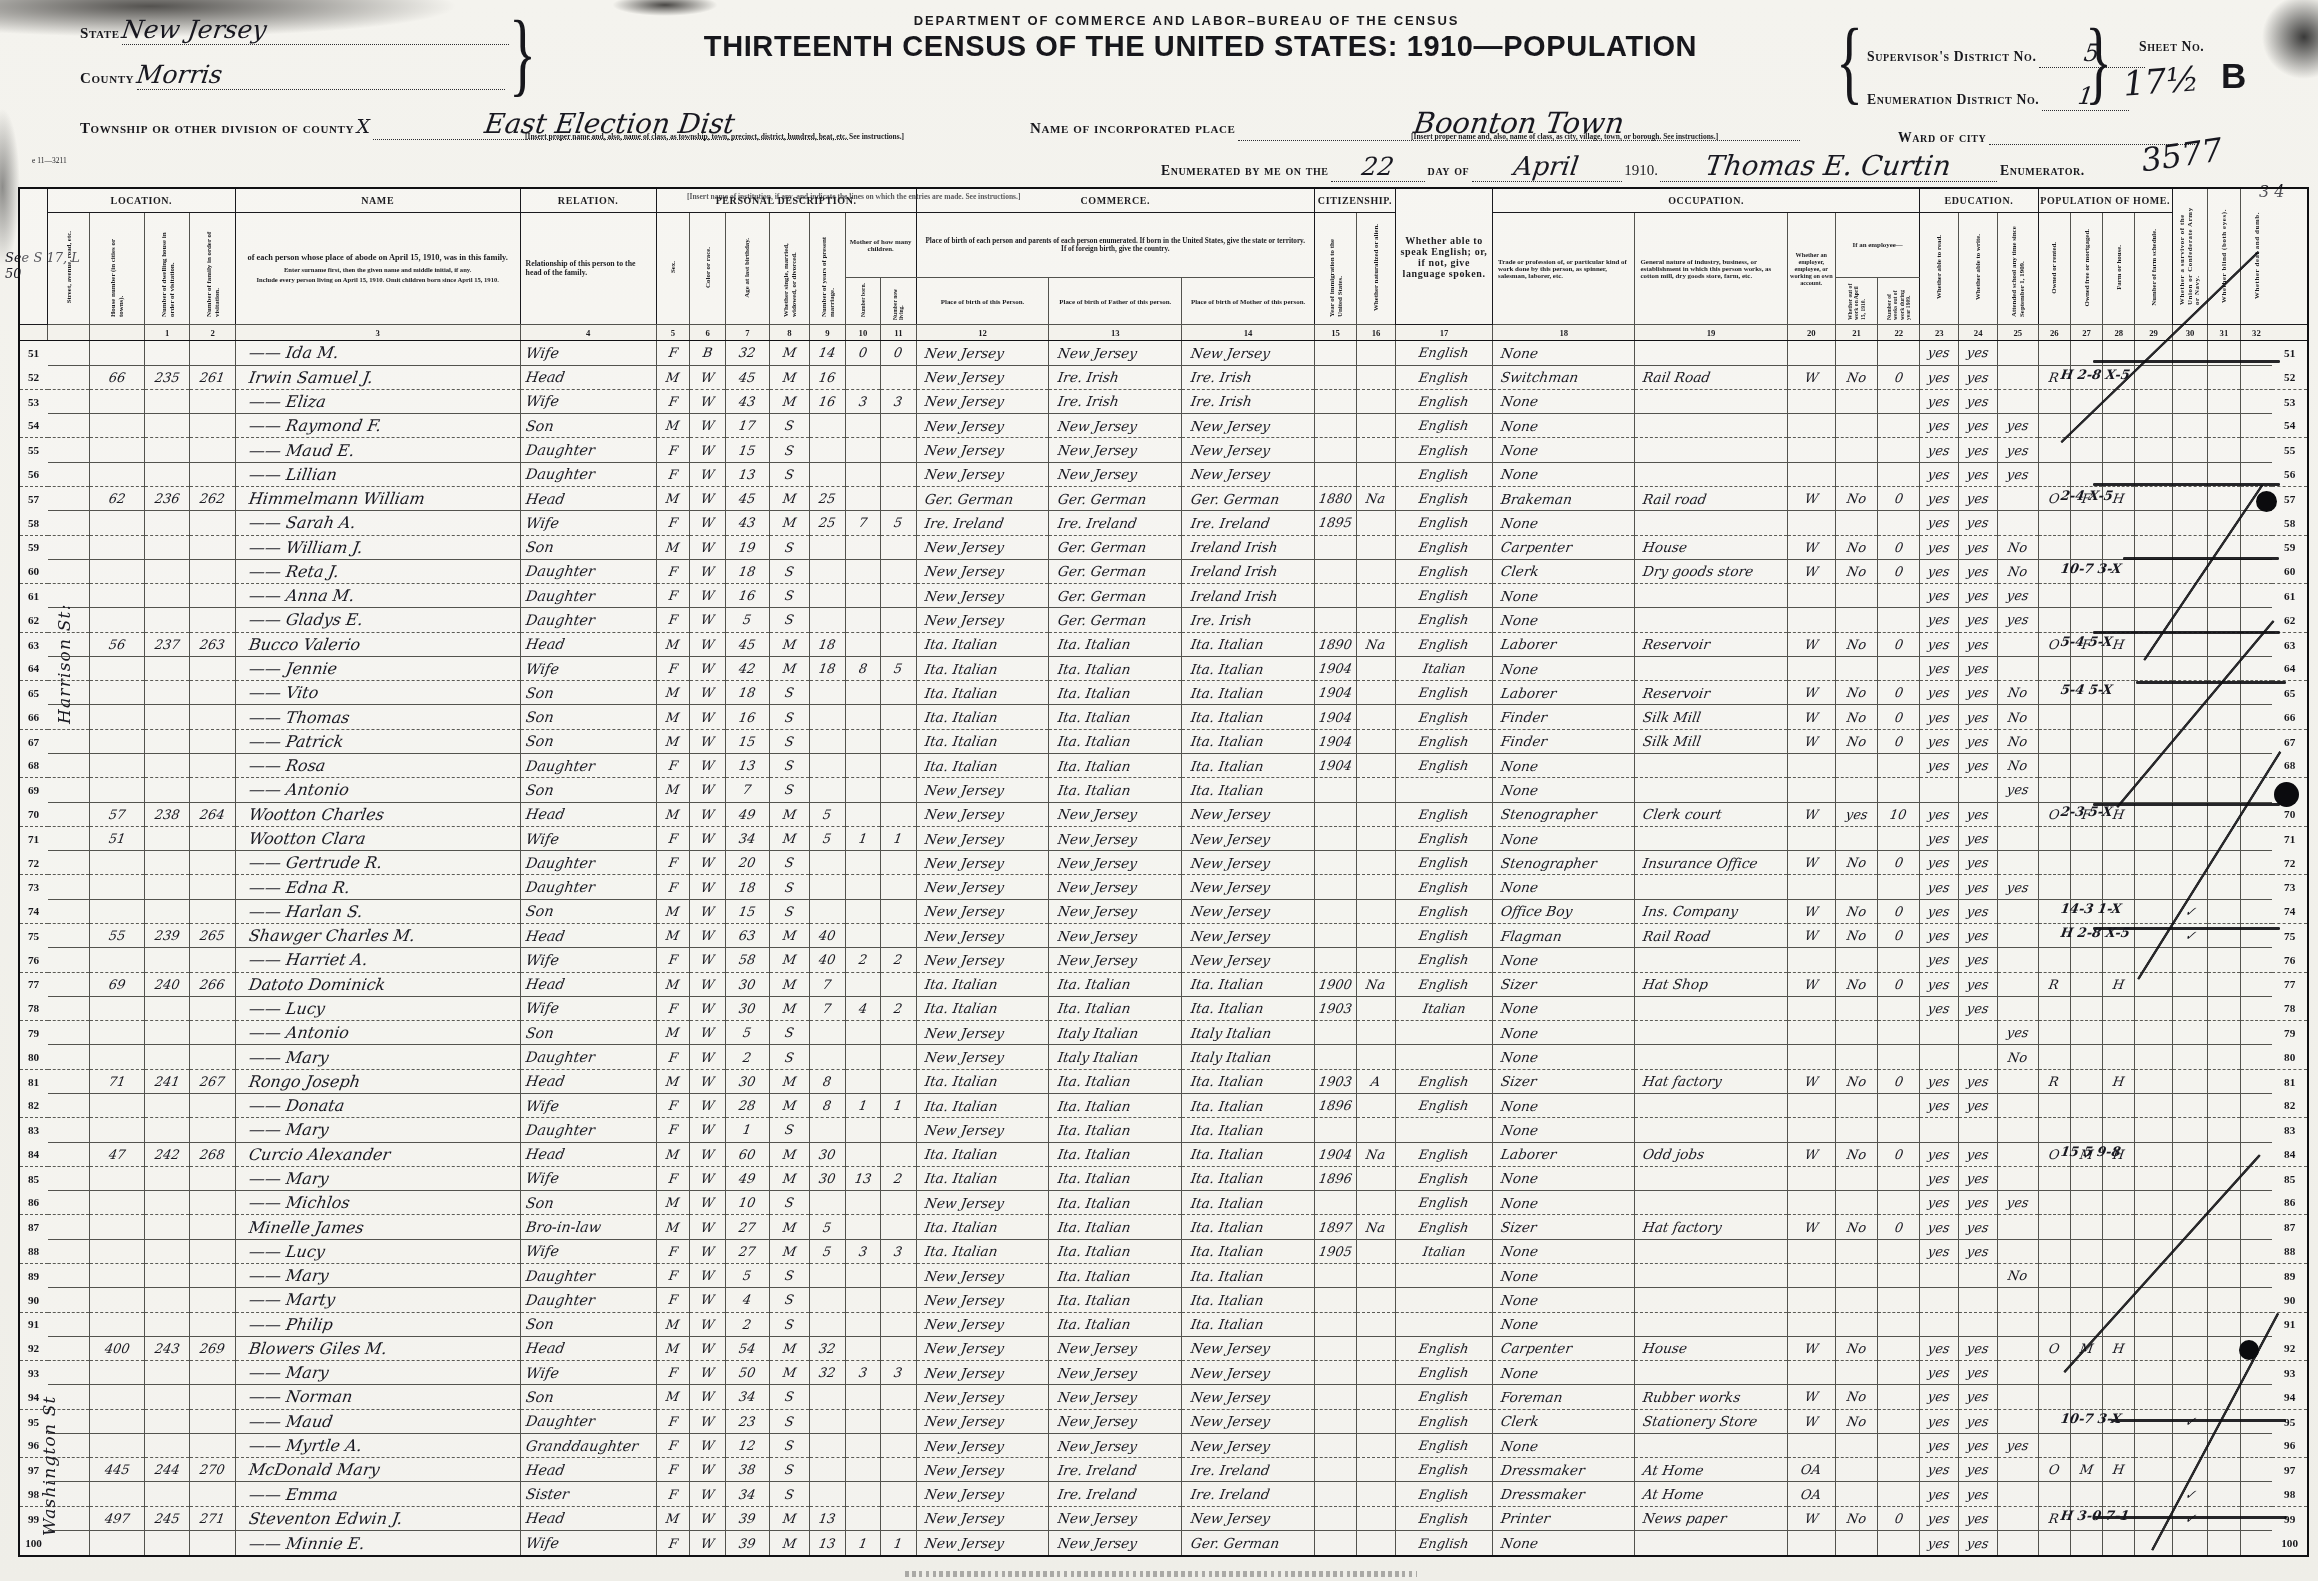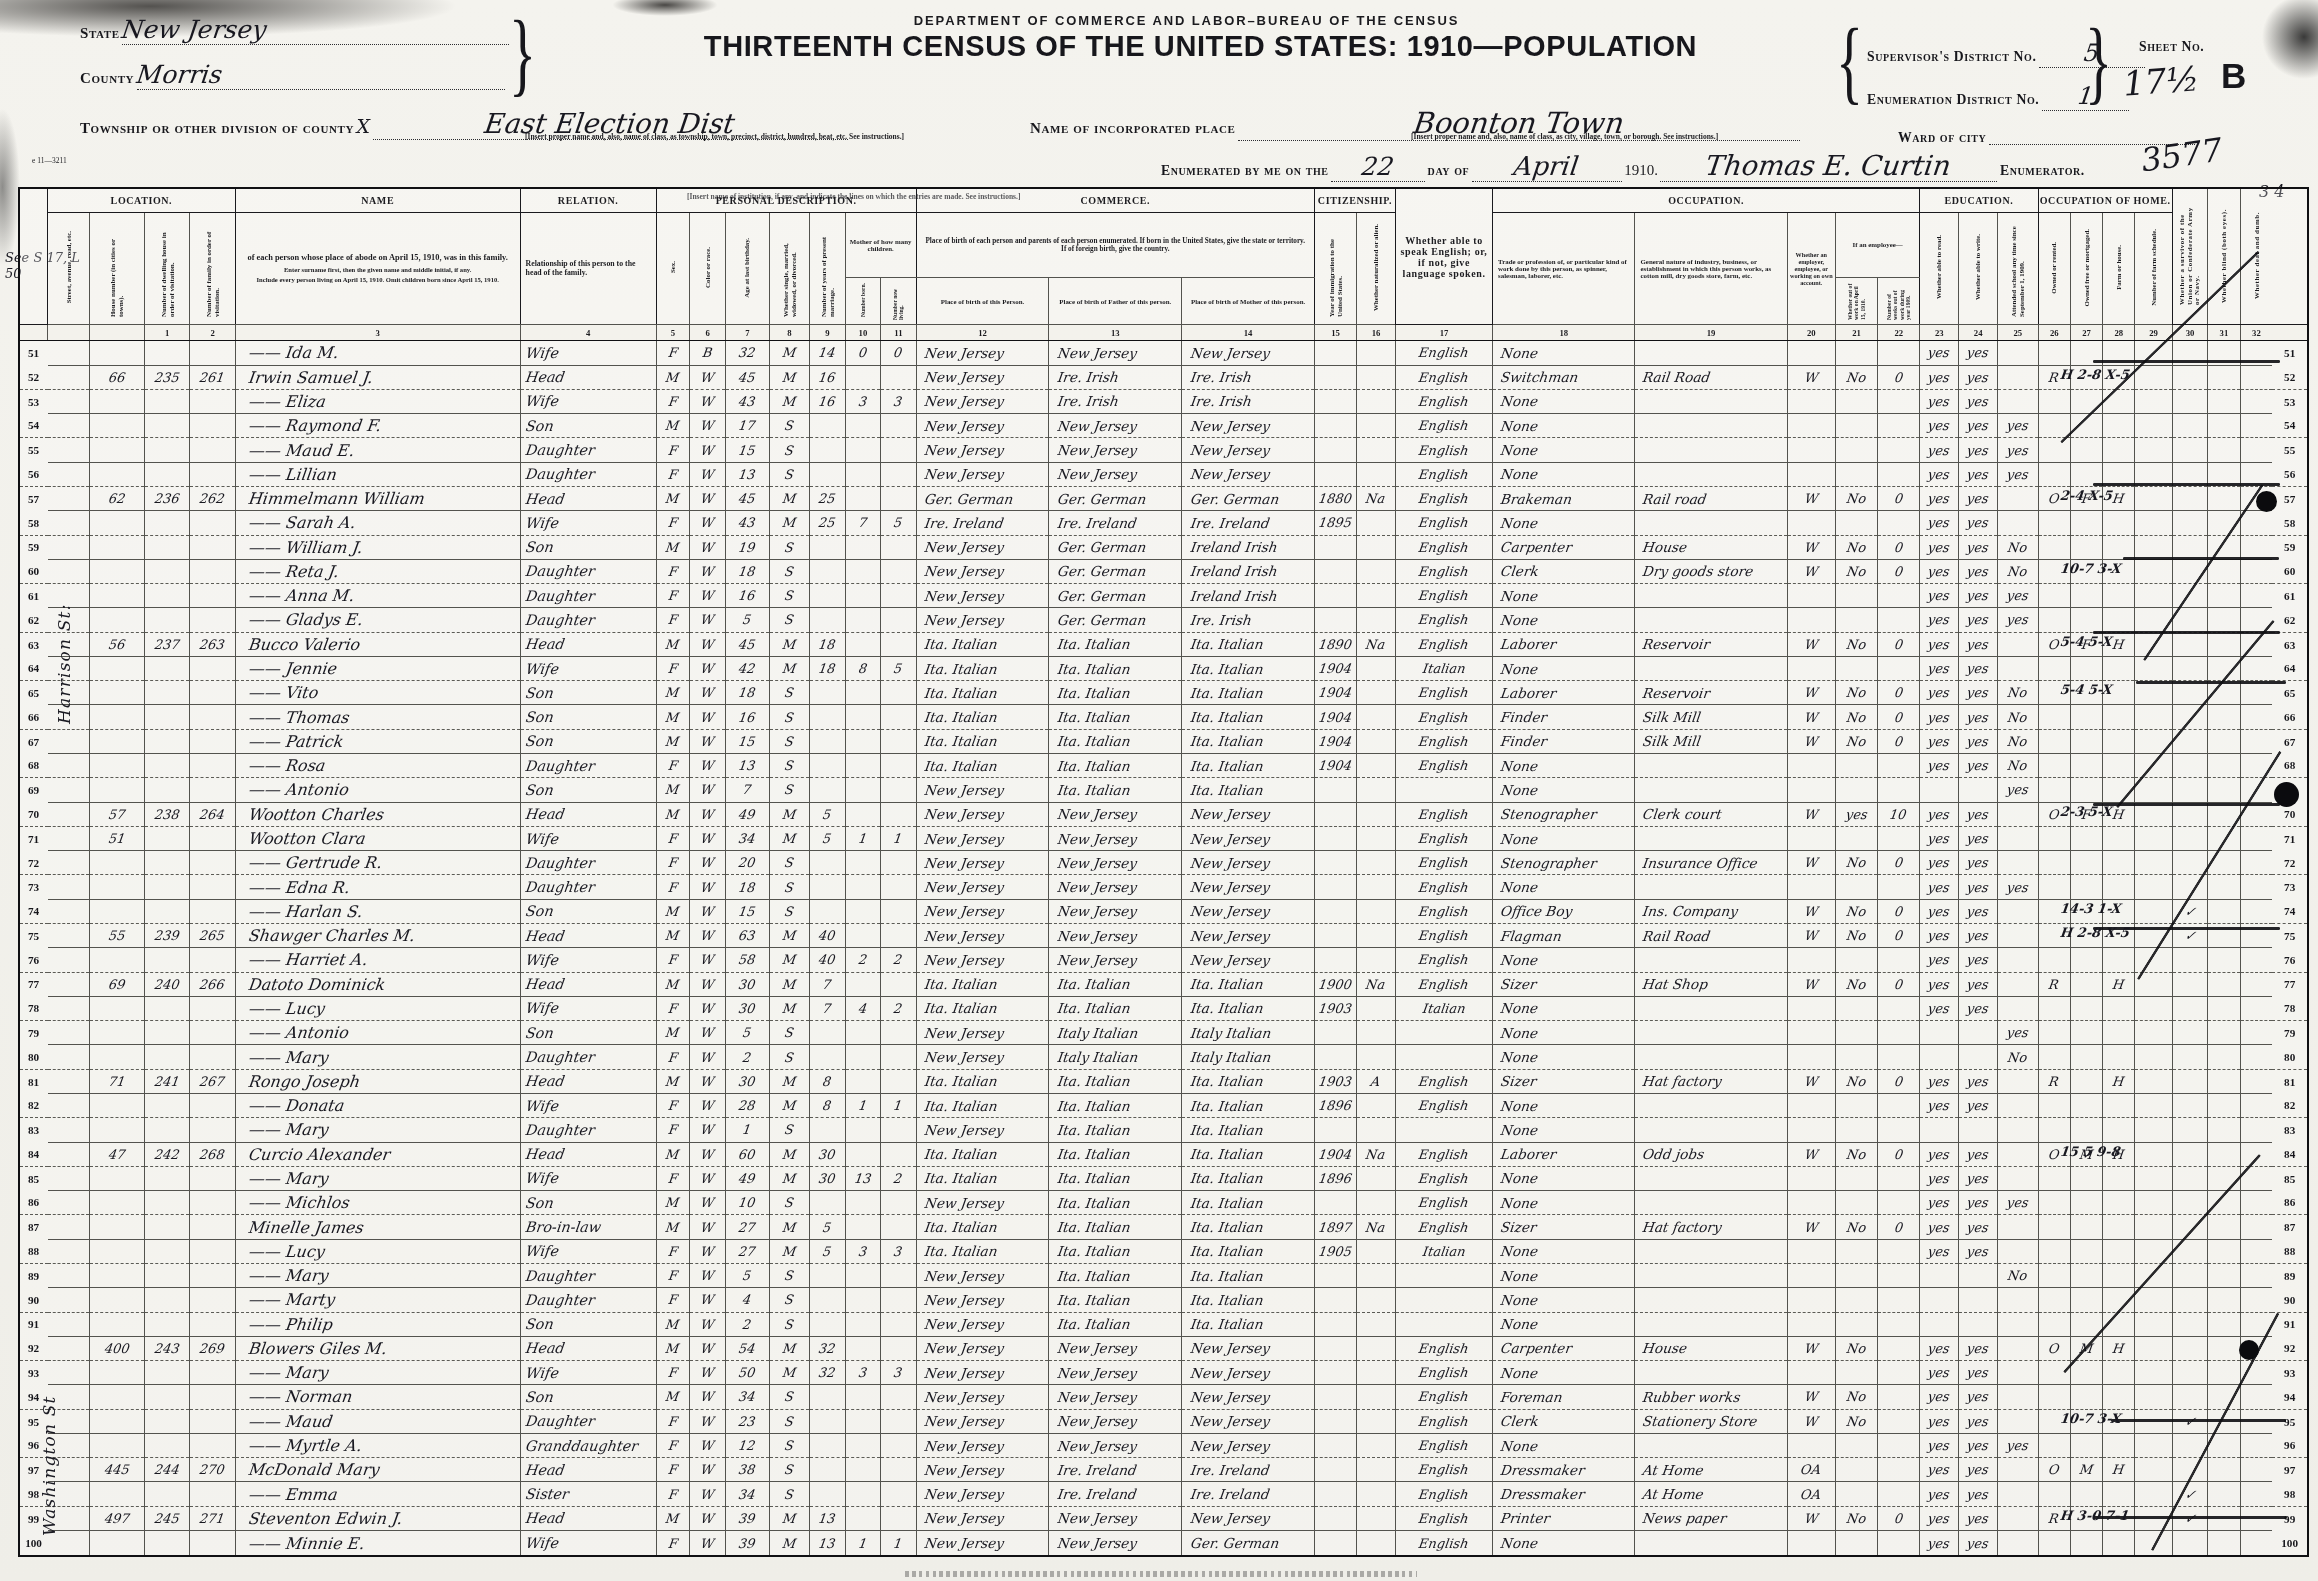--- a/index.html
+++ b/index.html
@@ -183,21 +183,21 @@
         <th class="numcol" rowspan="3"></th>
         <th colspan="4" class="bL">LOCATION.</th>
         <th class="bL">NAME</th>
         <th class="bL">RELATION.</th>
         <th colspan="7" class="bL">PERSONAL DESCRIPTION.</th>
         <th colspan="3" class="bL">COMMERCE.</th>
         <th colspan="2" class="bL">CITIZENSHIP.</th>
         <th rowspan="3" class="bL hdr-note">Whether able to speak English; or, if not, give language spoken.</th>
         <th colspan="5" class="bL">OCCUPATION.</th>
         <th colspan="3" class="bL">EDUCATION.</th>
-        <th colspan="4" class="bL">OCCUPATION OF HOME.</th>
+        <th colspan="4" class="bL">POPULATION OF HOME.</th>
         <th rowspan="3" class="bL vth"><span>Whether a survivor of the Union or Confederate Army or Navy.</span></th>
         <th rowspan="3" class="vth"><span>Whether blind (both eyes).</span></th>
         <th rowspan="3" class="vth"><span>Whether deaf and dumb.</span></th>
         <th class="numcol" rowspan="3"></th>
       </tr>
       <tr class="hdr">
         <th rowspan="2" class="vth bL"><span>Street, avenue, road, etc.</span></th>
         <th rowspan="2" class="vth"><span>House number (in cities or towns).</span></th>
         <th rowspan="2" class="vth"><span>Number of dwelling house in order of visitation.</span></th>
         <th rowspan="2" class="vth"><span>Number of family in order of visitation.</span></th>

